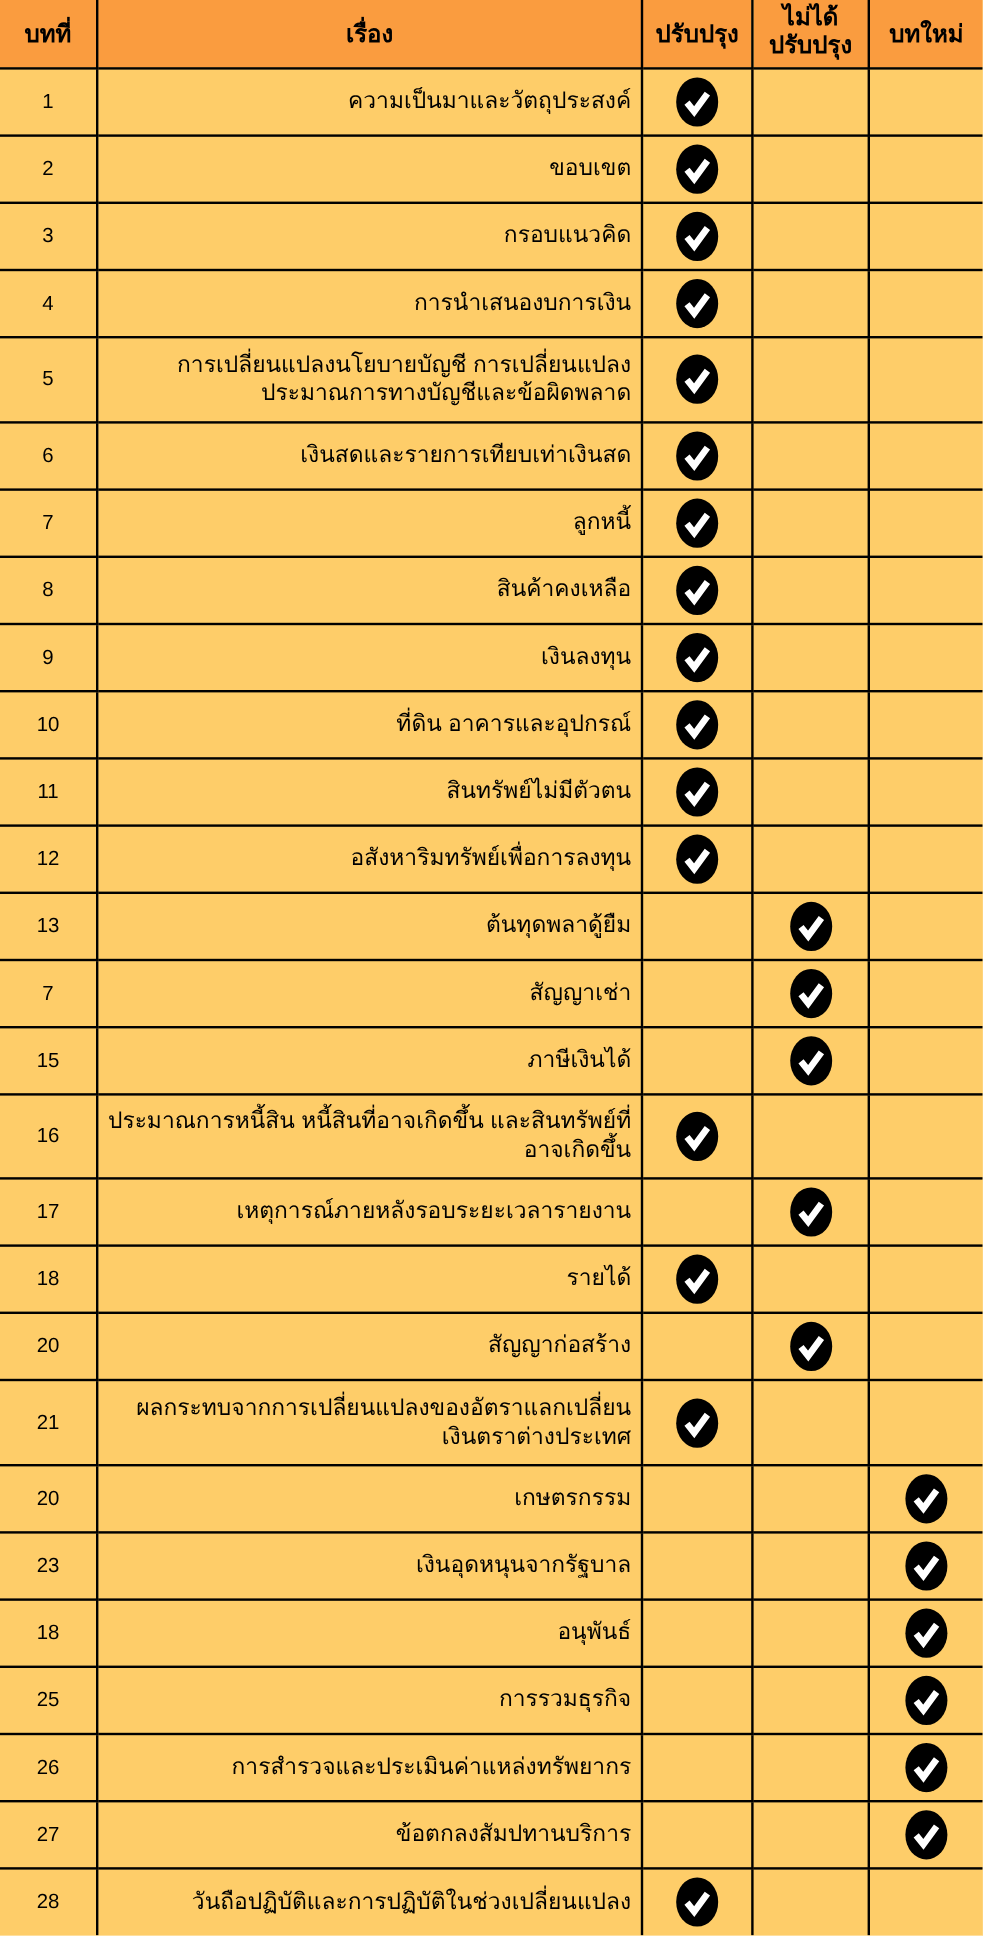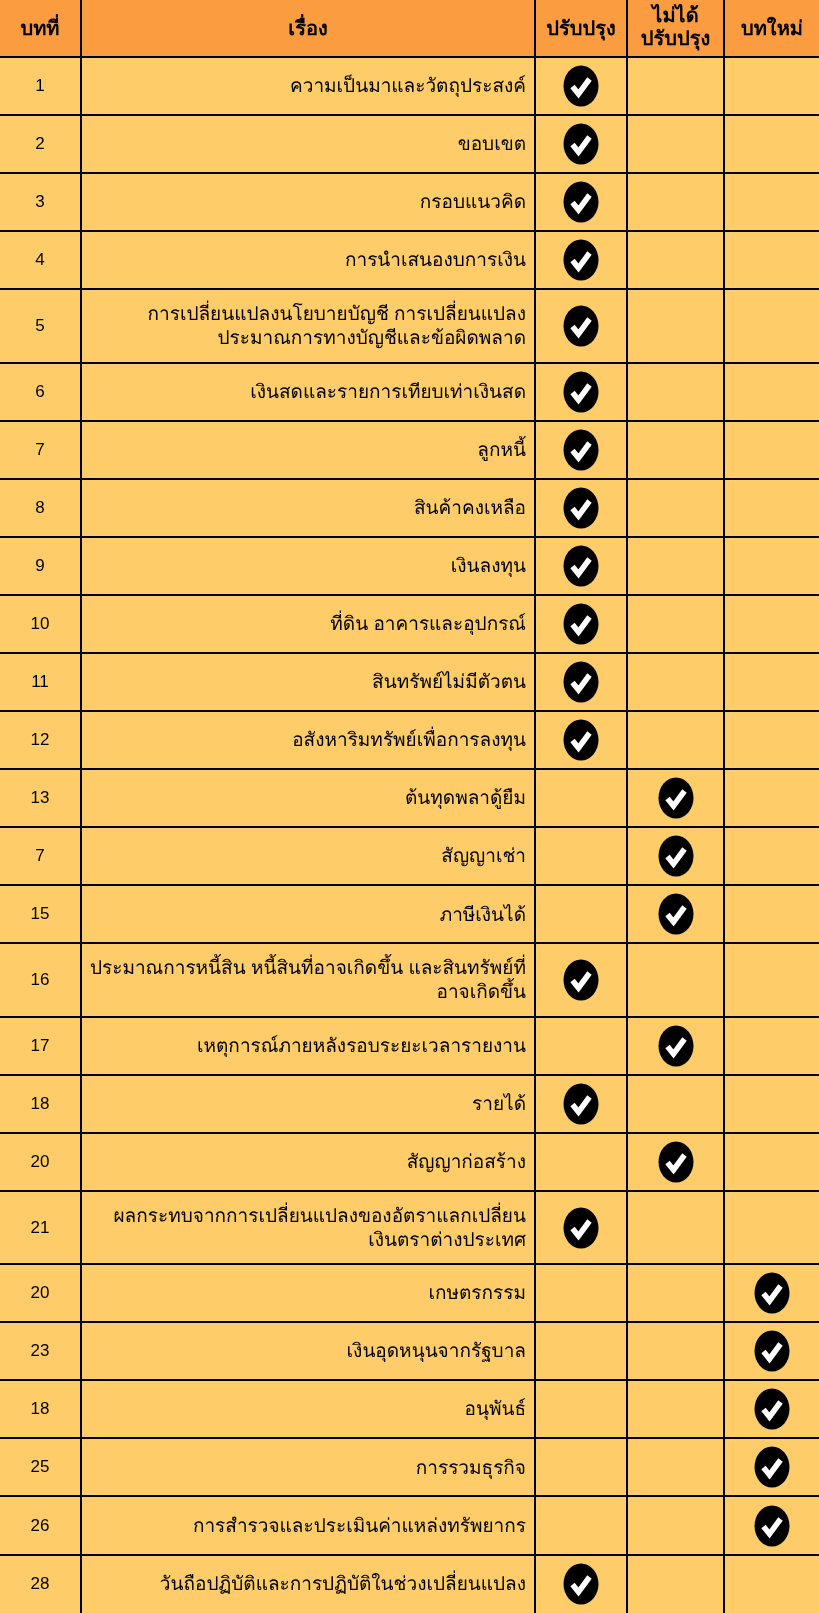--- a/index.html
+++ b/index.html
@@ -339,20 +339,30 @@
           <td class="chap">26</td>
           <td class="subj">การสำรวจและประเมินค่าแหล่งทรัพยากร</td>
           <td class="stat"></td>
           <td class="stat"></td>
           <td class="stat"><span class="check"><svg viewBox="0 0 36 42" width="36" height="42">
                 <ellipse cx="18" cy="21" rx="17.5" ry="20.5"></ellipse>
                 <path d="M9.5 21.5 L15.5 29 L26.5 14"></path>
               </svg></span></td>
         </tr>
         <tr>
+          <td class="chap">27</td>
+          <td class="subj">ข้อตกลงสัมปทานบริการ</td>
+          <td class="stat"></td>
+          <td class="stat"></td>
+          <td class="stat"><span class="check"><svg viewBox="0 0 36 42" width="36" height="42">
+                <ellipse cx="18" cy="21" rx="17.5" ry="20.5"></ellipse>
+                <path d="M9.5 21.5 L15.5 29 L26.5 14"></path>
+              </svg></span></td>
+        </tr>
+        <tr>
           <td class="chap">28</td>
           <td class="subj">วันถือปฏิบัติและการปฏิบัติในช่วงเปลี่ยนแปลง</td>
           <td class="stat"><span class="check"><svg viewBox="0 0 36 42" width="36" height="42">
                 <ellipse cx="18" cy="21" rx="17.5" ry="20.5"></ellipse>
                 <path d="M9.5 21.5 L15.5 29 L26.5 14"></path>
               </svg></span></td>
           <td class="stat"></td>
           <td class="stat"></td>
         </tr>
       </tbody>

